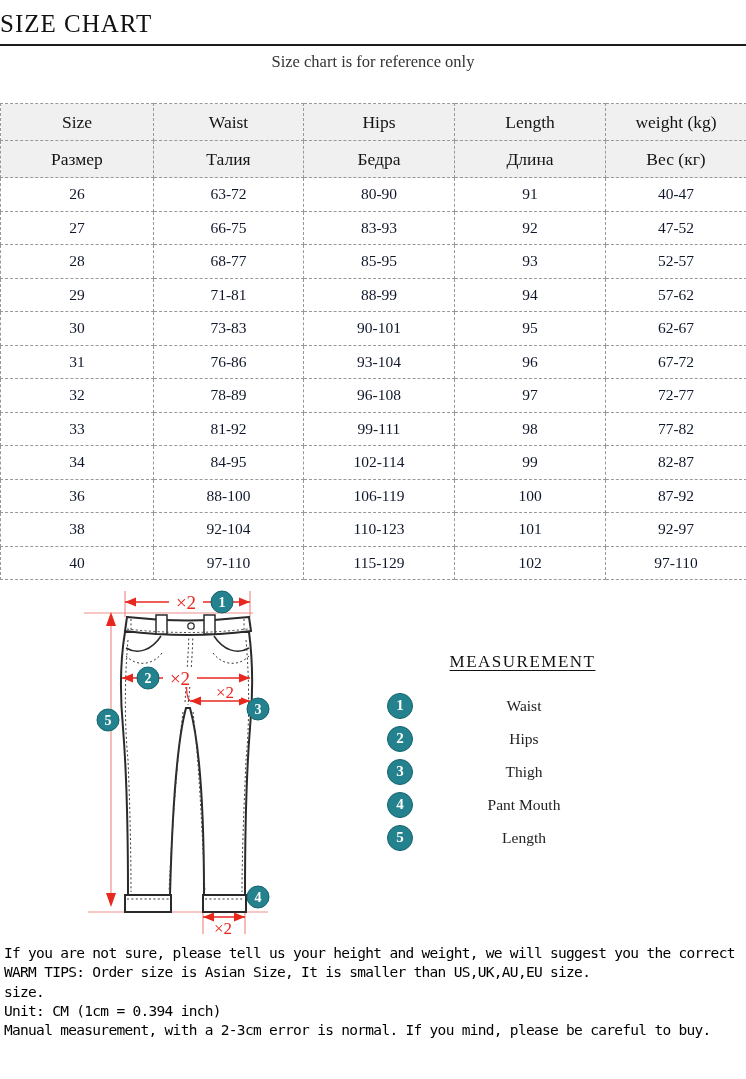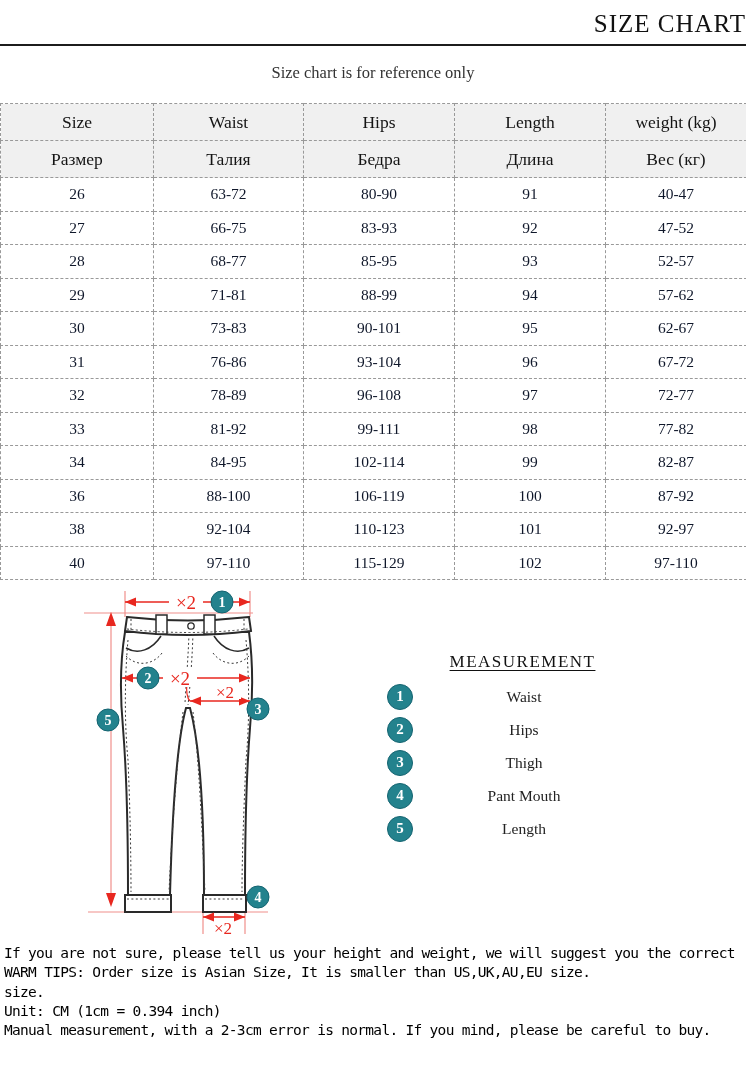--- a/index.html
+++ b/index.html
@@ -1,29 +1,29 @@
 <!DOCTYPE html>
 <html><head>
 <meta charset="utf-8">
 <style>
   html,body{margin:0;padding:0;background:#fff;}
   .page{position:relative;width:746px;height:1079px;background:#fff;overflow:hidden;
         font-family:"Liberation Serif","DejaVu Serif",serif;color:#111;}
-  .title{position:absolute;top:6px;left:0;width:746px;text-align:right;
+  .title{position:absolute;top:6px;left:0;width:746px;text-align:left;
          font-size:25px;line-height:36px;letter-spacing:1px;color:#111;}
   .rule{position:absolute;top:44px;left:0;width:746px;height:2px;background:#1c1c1c;}
   .subtitle{position:absolute;top:51px;left:0;width:746px;text-align:center;
-            font-size:16.5px;line-height:22px;color:#333;margin-top:11px;}
+            font-size:16.5px;line-height:22px;color:#333;}
   table.size{position:absolute;top:103px;left:0;width:746px;border-collapse:collapse;table-layout:fixed;}
   table.size td{border:1px dashed #999;text-align:center;vertical-align:middle;padding:0;}
   tr.hdr td{height:36px;background:#f0f0f0;font-size:17.5px;color:#141414;text-align:center;}
   tr.dat td{height:32.5px;font-size:15.5px;color:#0f172a;}
   .legend{position:absolute;left:380px;top:652px;width:285px;}
   .m-title{text-align:center;font-size:17px;letter-spacing:1.5px;color:#111;
-           text-decoration:underline;text-underline-offset:3px;margin-bottom:8px;}
+           text-decoration:underline;text-underline-offset:3px;margin-bottom:17px;}
   .m-row{height:33px;display:flex;align-items:center;}
   .badge{width:26px;height:26px;margin-left:7px;border-radius:50%;background:#23828d;
          border:1px solid #136370;color:#fff;font-size:15px;font-weight:bold;
          display:flex;align-items:center;justify-content:center;box-sizing:border-box;}
   .m-label{flex:1;text-align:center;padding-right:30px;font-size:15.5px;color:#222;}
   .tips{position:absolute;left:4px;top:944px;width:742px;
         font-family:"DejaVu Sans Mono","Liberation Mono",monospace;
         font-size:14.5px;letter-spacing:-0.7px;line-height:19.3px;color:#000;}
   .tips div{white-space:nowrap;overflow:hidden;}
   svg text.x2{font-family:"Liberation Serif","DejaVu Serif",serif;fill:#e8271f;}

